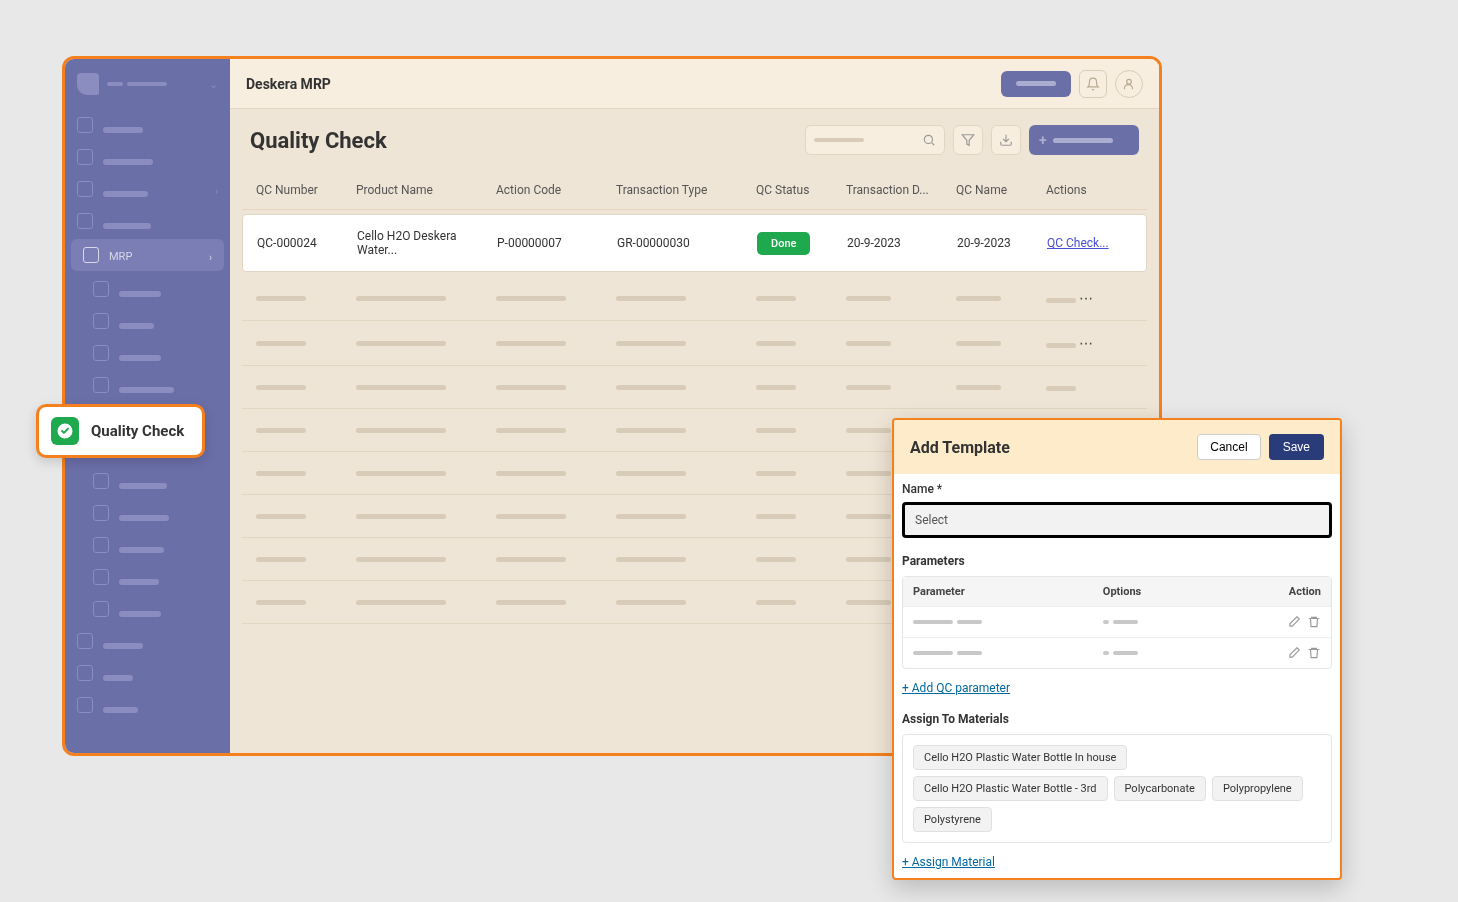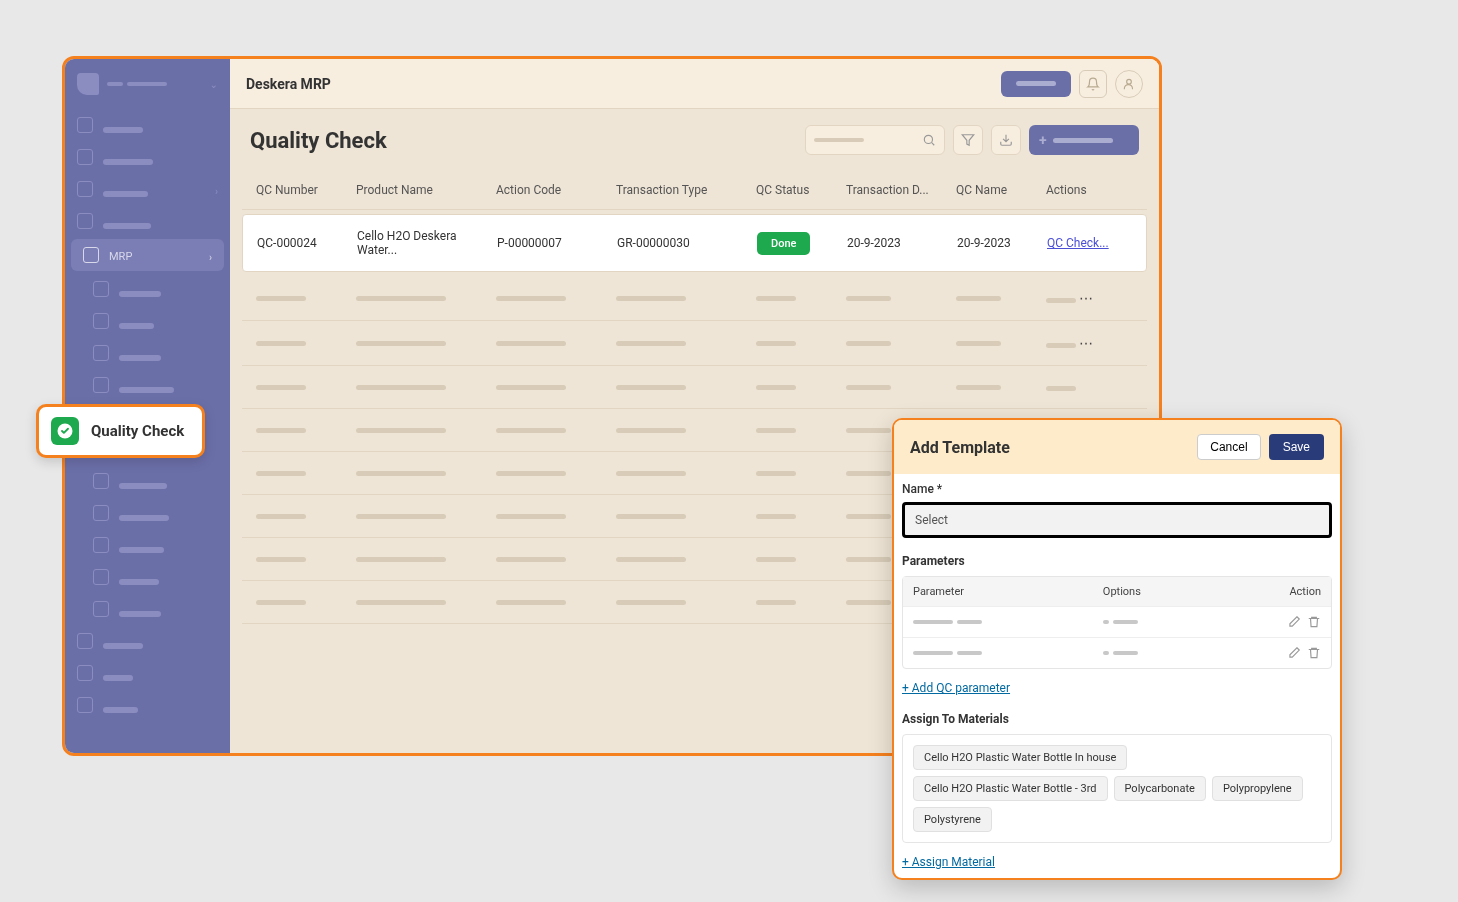--- a/index.html
+++ b/index.html
@@ -309,21 +309,21 @@
 }
 
 
 .modal {
   position: absolute;
   right: 116px;
   top: 418px;
   width: 450px;
   background: #fff;
   border: 2px solid #f5811e;
-  border-radius: 10px;
+  border-radius: 4px;
   box-shadow: 0 8px 24px rgba(0,0,0,0.2);
   overflow: hidden;
 }
 .modal-header {
   background: #fdebc9;
   padding: 14px 16px;
   display: flex;
   align-items: center;
 }
 .modal-title {
@@ -382,21 +382,21 @@
 }
 .params-table {
   border: 1px solid #e5e5e5;
   border-radius: 4px;
 }
 .params-header {
   display: flex;
   background: #f5f5f5;
   padding: 8px 10px;
   font-size: 11px;
-  font-weight: 400;
+  font-weight: 700;
   color: #444;
 }
 .pcol-param { flex: 1.2; }
 .pcol-options { flex: 1; }
 .pcol-action { width: 60px; text-align: right; }
 .params-row {
   display: flex;
   padding: 8px 10px;
   border-top: 1px solid #eee;
   align-items: center;

